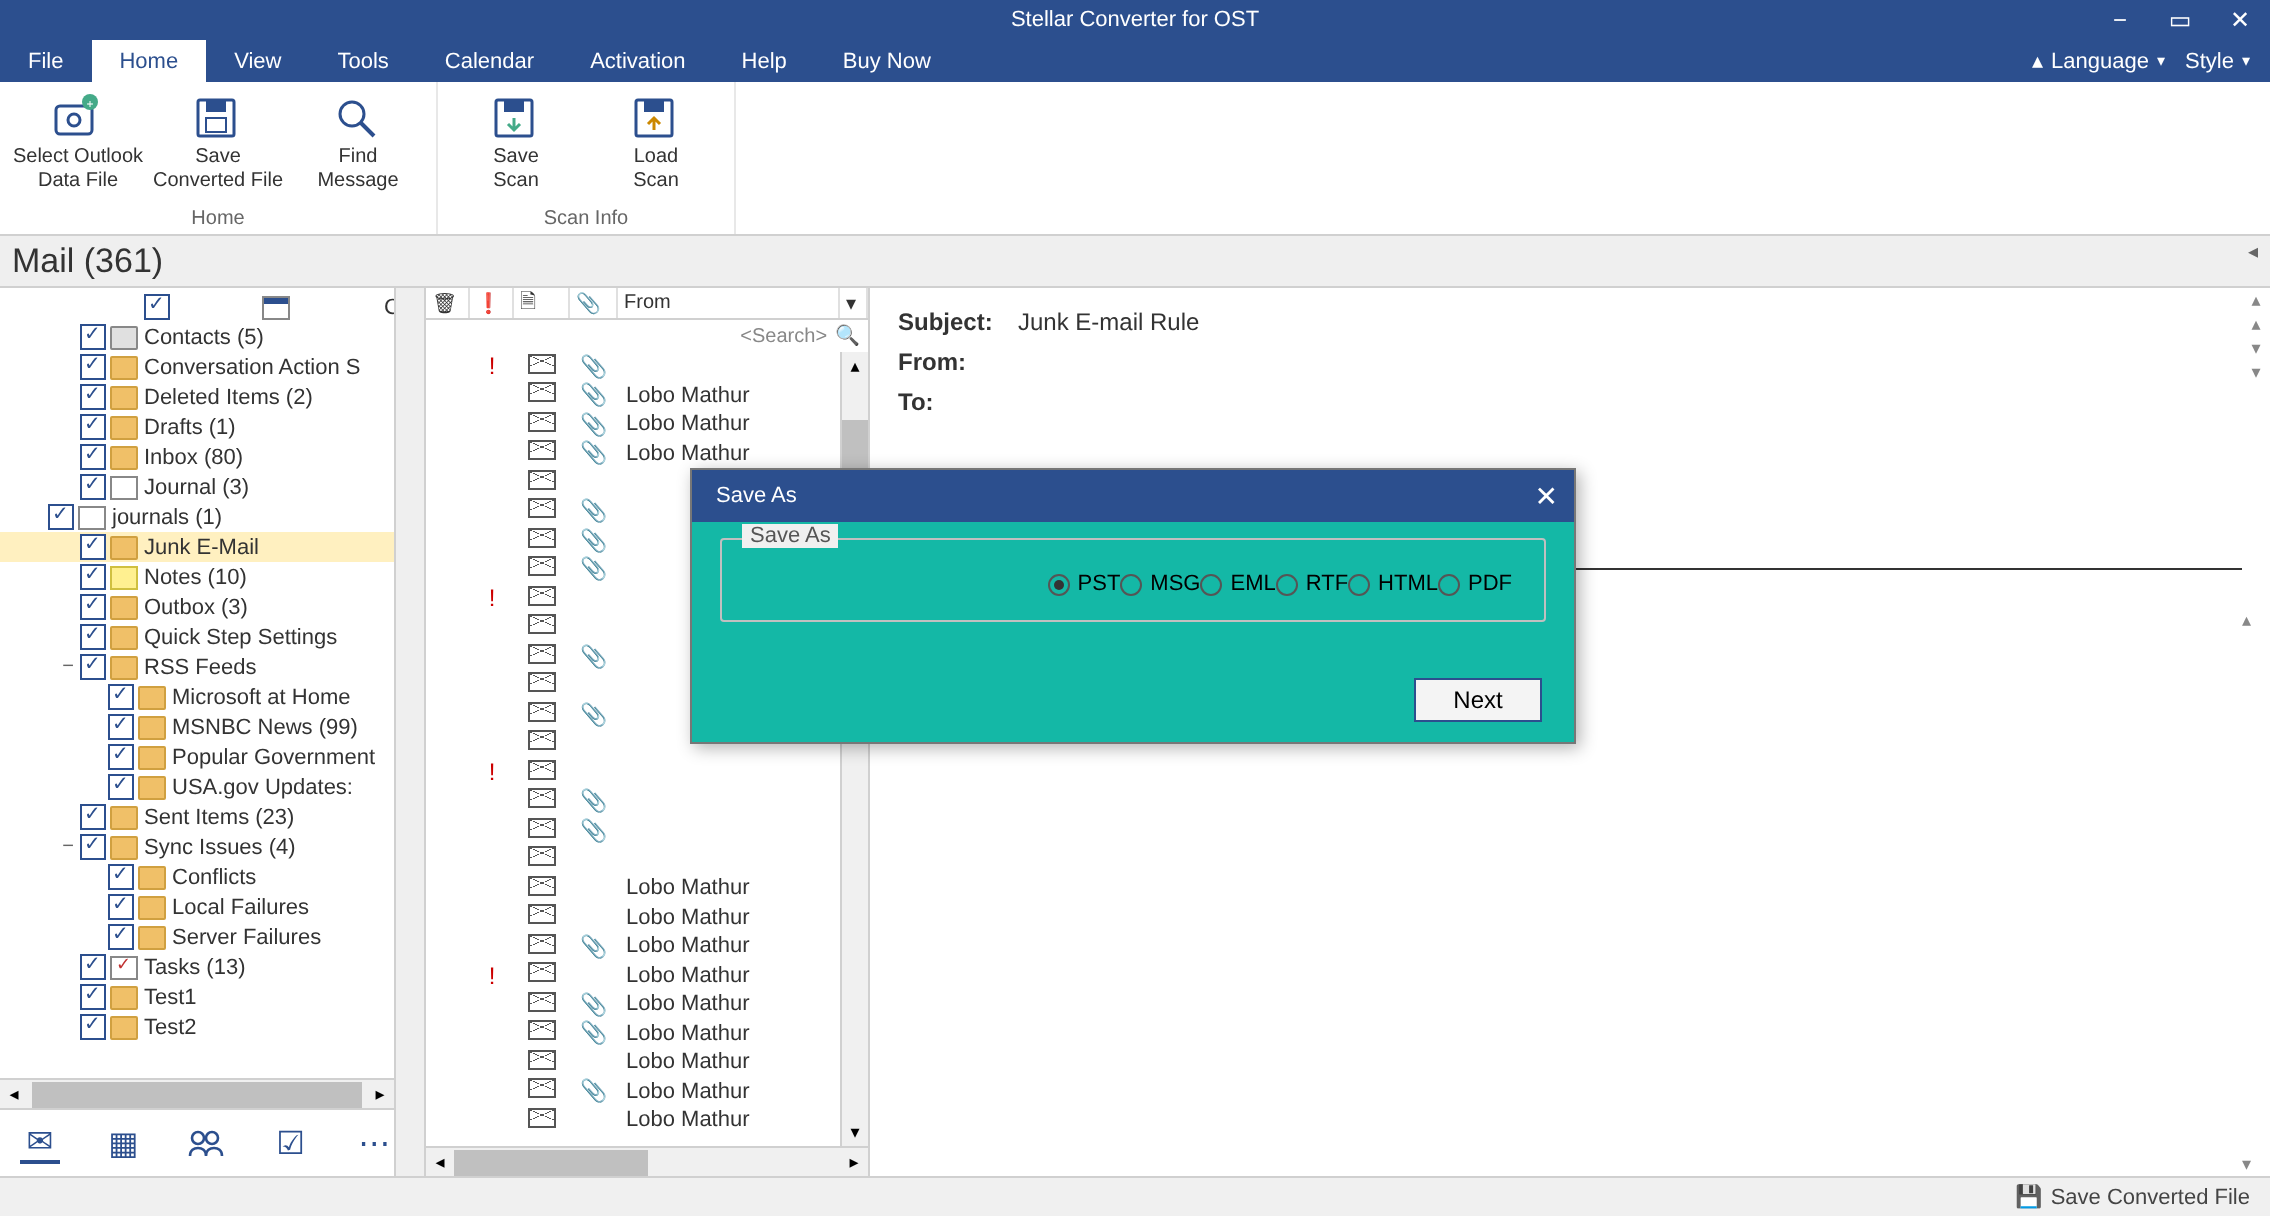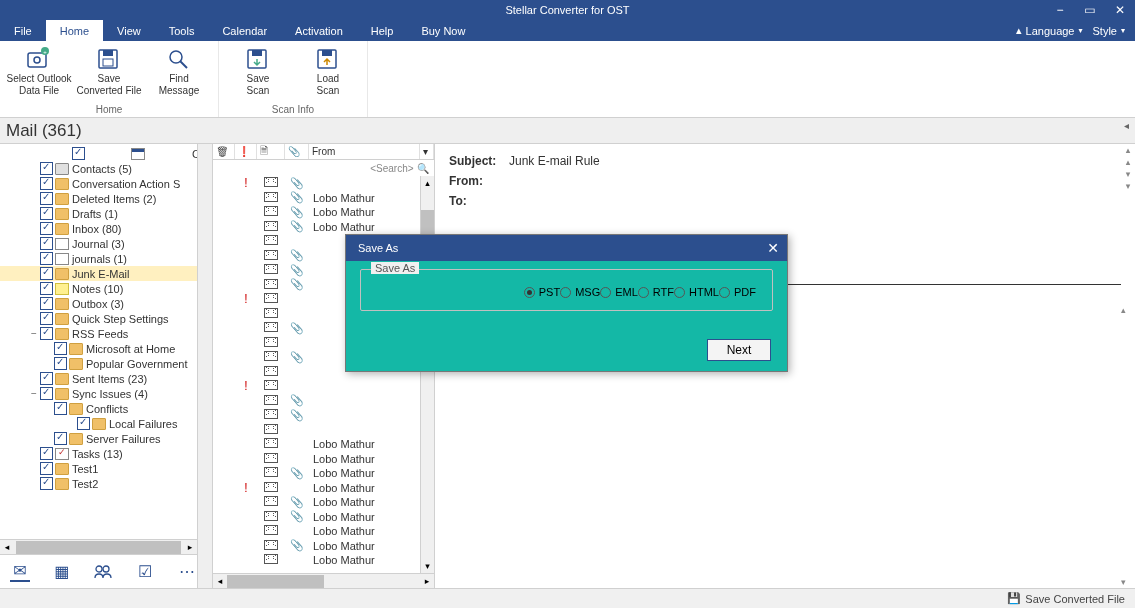--- a/index.html
+++ b/index.html
@@ -253,21 +253,21 @@
             <span class="cb checked"></span>
             <span class="fico folder"></span>
             <span>Inbox (80)</span>
           </div>
           <div class="tree-row" style="padding-left: 28px;">
             <span class="exp"></span>
             <span class="cb checked"></span>
             <span class="fico journal"></span>
             <span>Journal (3)</span>
           </div>
-          <div class="tree-row" style="padding-left: 28px;">
+          <div class="tree-row" style="padding-left: 12px;">
             <span class="exp"></span>
             <span class="cb checked"></span>
             <span class="fico journal"></span>
             <span>journals (1)</span>
           </div>
           <div class="tree-row sel" style="padding-left: 28px;">
             <span class="exp"></span>
             <span class="cb checked"></span>
             <span class="fico folder"></span>
             <span>Junk E-Mail</span>
@@ -299,41 +299,53 @@
           <div class="tree-row" style="padding-left: 42px;">
             <span class="exp"></span>
             <span class="cb checked"></span>
             <span class="fico folder"></span>
             <span>Microsoft at Home</span>
           </div>
           <div class="tree-row" style="padding-left: 42px;">
             <span class="exp"></span>
             <span class="cb checked"></span>
             <span class="fico folder"></span>
+            <span>MSNBC News (99)</span>
+          </div>
+          <div class="tree-row" style="padding-left: 42px;">
+            <span class="exp"></span>
+            <span class="cb checked"></span>
+            <span class="fico folder"></span>
             <span>Popular Government</span>
           </div>
+          <div class="tree-row" style="padding-left: 42px;">
+            <span class="exp"></span>
+            <span class="cb checked"></span>
+            <span class="fico folder"></span>
+            <span>USA.gov Updates:</span>
+          </div>
           <div class="tree-row" style="padding-left: 28px;">
             <span class="exp"></span>
             <span class="cb checked"></span>
             <span class="fico folder"></span>
             <span>Sent Items (23)</span>
           </div>
           <div class="tree-row" style="padding-left: 28px;">
             <span class="exp">−</span>
             <span class="cb checked"></span>
             <span class="fico folder"></span>
             <span>Sync Issues (4)</span>
           </div>
           <div class="tree-row" style="padding-left: 42px;">
             <span class="exp"></span>
             <span class="cb checked"></span>
             <span class="fico folder"></span>
             <span>Conflicts</span>
           </div>
-          <div class="tree-row" style="padding-left: 65px;">
+          <div class="tree-row" style="padding-left: 42px;">
             <span class="exp"></span>
             <span class="cb checked"></span>
             <span class="fico folder"></span>
             <span>Local Failures</span>
           </div>
           <div class="tree-row" style="padding-left: 42px;">
             <span class="exp"></span>
             <span class="cb checked"></span>
             <span class="fico folder"></span>
             <span>Server Failures</span>

